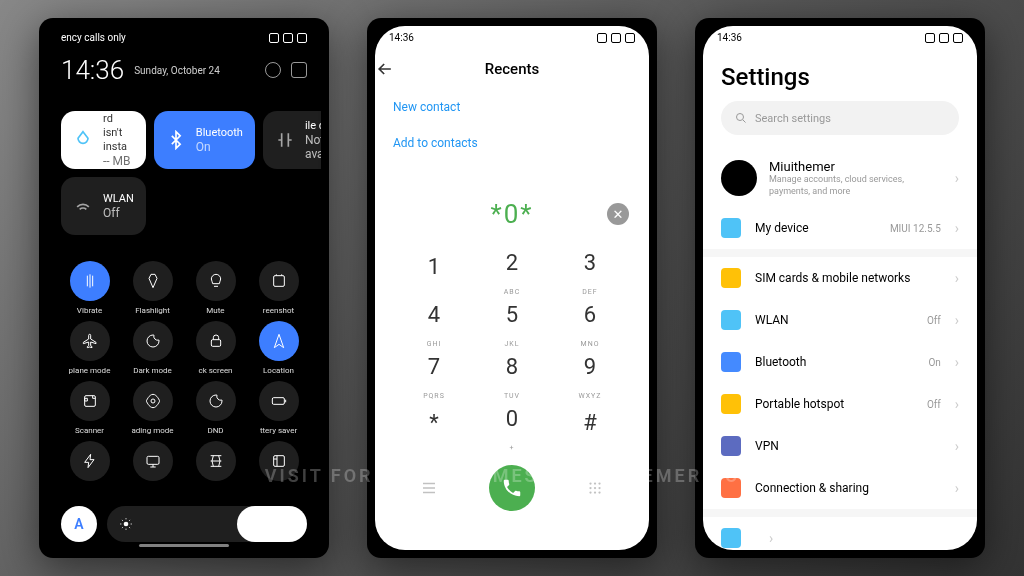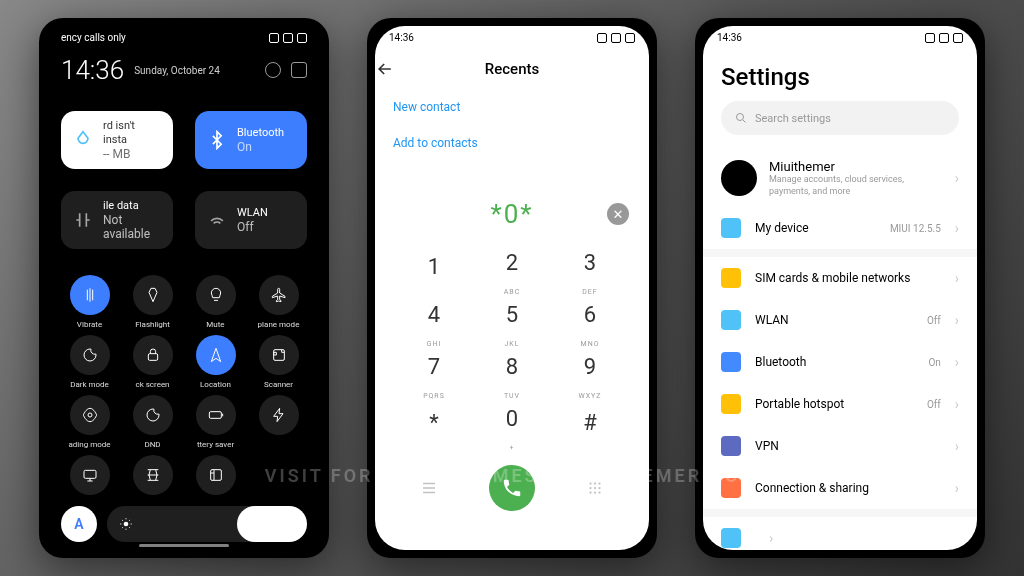--- a/index.html
+++ b/index.html
@@ -1,32 +1,32 @@
 <!DOCTYPE html>
 <html><head>
 <meta charset="utf-8">
 <style>
 *{box-sizing:border-box;margin:0;padding:0;font-family:-apple-system,BlinkMacSystemFont,"Segoe UI",Roboto,sans-serif}
 body{width:1024px;height:576px;background:linear-gradient(135deg,#888 0%,#555 50%,#333 100%);display:flex;justify-content:space-around;align-items:center;padding:20px;position:relative}
-.phone{width:290px;height:540px;background:#000;border-radius:24px;padding:8px;position:relative;box-shadow:0 10px 40px rgba(0,0,0,.5)}
+.phone{width:290px;height:540px;background:#000;border-radius:14px;padding:8px;position:relative;box-shadow:0 10px 40px rgba(0,0,0,.5)}
 .screen{width:100%;height:100%;border-radius:30px;overflow:hidden;position:relative}
 .dark{background:#000;color:#fff}
 .light{background:#fff;color:#000}
 .status{display:flex;justify-content:space-between;align-items:center;padding:6px 14px;font-size:10px}
 .status-right{display:flex;gap:4px;align-items:center}
 .s-icon{width:10px;height:10px;border:1px solid currentColor;border-radius:2px}
 
 
 .hdr{padding:6px 14px 10px;display:flex;align-items:center;gap:10px}
 .time{font-size:26px;font-weight:300}
 .date{font-size:10px;opacity:.8}
 .hdr-icons{margin-left:auto;display:flex;gap:10px}
 .hdr-icon{width:16px;height:16px;border:1.5px solid rgba(255,255,255,.6);border-radius:50%}
 .hdr-icon.edit{border-radius:3px}
-.tiles{display:grid;grid-template-columns:1fr 1fr;gap:22px;padding:16px 14px}
+.tiles{display:grid;grid-template-columns:1fr 1fr 1fr;gap:8px;padding:16px 14px}
 .tile{background:rgba(255,255,255,.12);border-radius:14px;padding:12px;height:58px;display:flex;align-items:center;gap:10px}
 .tile.white{background:#fff;color:#333}
 .tile.blue{background:#3d7eff;color:#fff}
 .tile-icon{width:20px;height:20px;flex-shrink:0}
 .tile-lbl{font-size:11px;line-height:1.3}
 .tile-sub{font-size:12px;opacity:.7}
 .toggles{display:grid;grid-template-columns:repeat(4,1fr);gap:6px;padding:10px 14px}
 .tog{display:flex;flex-direction:column;align-items:center;gap:5px}
 .tog-btn{width:40px;height:40px;border-radius:50%;background:rgba(255,255,255,.12);display:flex;align-items:center;justify-content:center}
 .tog-btn.on{background:#3d7eff}
@@ -152,20 +152,29 @@
           <div class="tog-btn ">
             <svg class="tog-ico" viewBox="0 0 24 24" fill="none" stroke="#fff" stroke-width="1.5">
               <path d="M12 2a7 7 0 017 7c0 3-2 4-2 7H7c0-3-2-4-2-7a7 7 0 017-7zM9 20h6"></path>
             </svg>
           </div>
           <div class="tog-lbl">Mute</div>
         </div>
         <div class="tog">
           <div class="tog-btn ">
             <svg class="tog-ico" viewBox="0 0 24 24" fill="none" stroke="#fff" stroke-width="1.5">
+              <rect x="4" y="4" width="16" height="16" rx="2"></rect>
+              <path d="M8 4V2M16 4V2"></path>
+            </svg>
+          </div>
+          <div class="tog-lbl">reenshot</div>
+        </div>
+        <div class="tog">
+          <div class="tog-btn ">
+            <svg class="tog-ico" viewBox="0 0 24 24" fill="none" stroke="#fff" stroke-width="1.5">
               <path d="M21 16v-2l-8-5V3.5a1.5 1.5 0 00-3 0V9l-8 5v2l8-2.5V19l-2 1.5V22l3.5-1 3.5 1v-1.5L13 19v-5.5l8 2.5z"></path>
             </svg>
           </div>
           <div class="tog-lbl">plane mode</div>
         </div>
         <div class="tog">
           <div class="tog-btn ">
             <svg class="tog-ico" viewBox="0 0 24 24" fill="none" stroke="#fff" stroke-width="1.5">
               <path d="M12 3a9 9 0 109 9c0-.5 0-1-.1-1.4A6 6 0 0113.4 3.1 9 9 0 0012 3z"></path>
             </svg>

